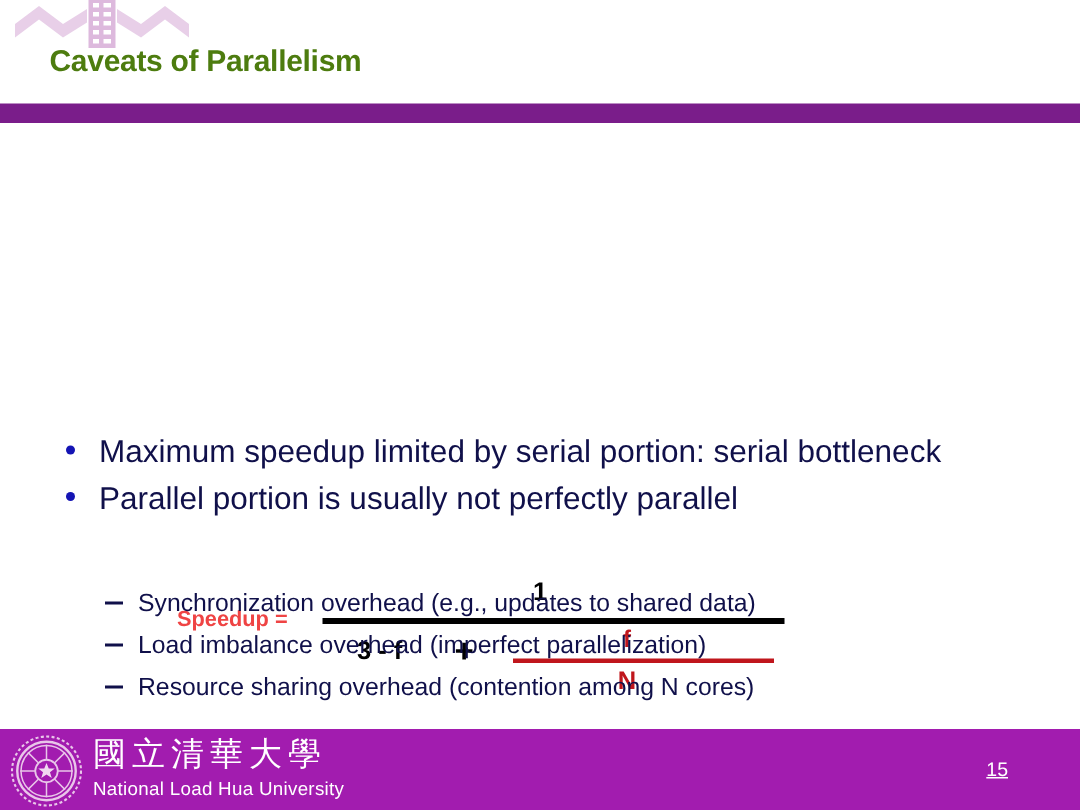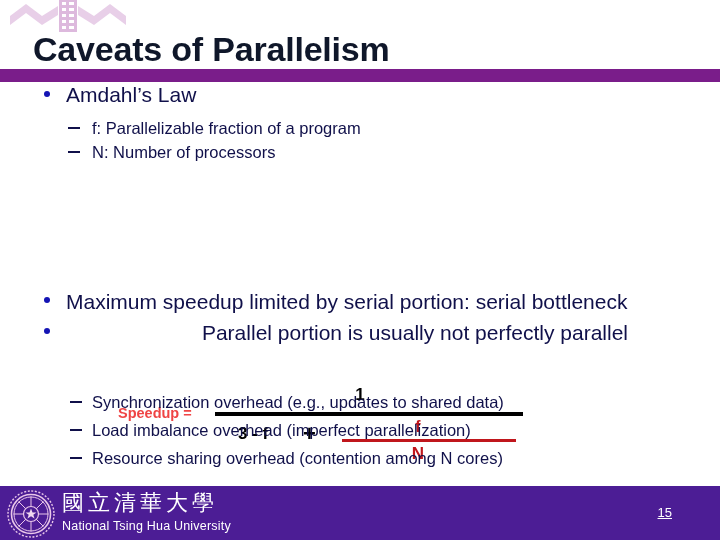--- a/index.html
+++ b/index.html
@@ -31,23 +31,23 @@
     width: 120px;
     height: 46px;
     pointer-events: none;
   }
 
   
   .title {
     position: absolute;
     left: 33px;
     top: 30px;
-    font-size: 34px;
-    font-weight: bold;
-    color: #0f172a;
+    font-size: 20px;
+    font-weight: bold;
+    color: #4d7c0f;
     letter-spacing: -0.2px;
     white-space: nowrap;
   }
 
   .title-rule {
     position: absolute;
     left: 0;
     top: 69px;
     width: 720px;
     height: 13px;
@@ -185,41 +185,41 @@
   }
 
   
   .lower-block {
     position: absolute;
     left: 0;
     top: 288px;
     width: 628px;
   }
   .lower-block .bullet-l1 { font-size: 21px; line-height: 27px; }
-  #lower-b2 { margin-top: 4px; text-align: right; }
+  #lower-b2 { margin-top: 4px; }
 
   .tail-block {
     position: absolute;
     left: 0;
     top: 390px;
     width: 720px;
   }
   .tail-block .bullet-l2 { font-size: 16.5px; line-height: 24px; padding-left: 92px; }
   .tail-block .bullet-l2 .dash { left: 70px; top: 11px; }
   #tail-2 { margin-top: 4px; }
   #tail-3 { margin-top: 4px; }
 
   
   .footer {
     position: absolute;
     left: 0;
     top: 486px;
     width: 720px;
     height: 54px;
-    background: #4c1d95;
+    background: #a21caf;
   }
   .footer-seal {
     position: absolute;
     left: 7px;
     top: 4px;
     width: 48px;
     height: 48px;
   }
   .footer-cn {
     position: absolute;
@@ -268,40 +268,20 @@
       <rect x="52" y="31" width="16" height="3"></rect>
       <rect x="51" y="1" width="3" height="33"></rect>
       <rect x="66" y="1" width="3" height="33"></rect>
       <rect x="58" y="1" width="3" height="33"></rect>
     </g>
   </svg>
 
   <div class="title">Caveats of Parallelism</div>
   <div class="title-rule"></div>
 
-  <div class="content">
-    <div id="amdahl-block">
-
-      <div class="bullet-l1" id="amdahl-l1">
-        <span class="dot"></span>
-        <span>Amdahl’s Law</span>
-      </div>
-
-      <div class="bullet-l2" id="amdahl-sub1">
-        <span class="dash"></span>
-        <span>f: Parallelizable fraction of a program</span>
-      </div>
-
-      <div class="bullet-l2" id="amdahl-sub2">
-        <span class="dash"></span>
-        <span>N: Number of processors</span>
-      </div>
-
-    </div>
-  </div>
 
   <div class="formula">
     <div class="f-speedup-label">Speedup =</div>
     <div class="f-numerator">1</div>
     <div class="f-mainbar"></div>
     <div class="f-oneminusf">3 - f</div>
     <div class="f-plus">+</div>
     <div class="f-sub-num">f</div>
     <div class="f-subbar"></div>
     <div class="f-sub-den">N</div>
@@ -345,17 +325,17 @@
         <line x1="24" y1="31.5" x2="24" y2="41.5"></line>
         <line x1="6.5" y1="24" x2="16.5" y2="24"></line>
         <line x1="31.5" y1="24" x2="41.5" y2="24"></line>
         <line x1="11.6" y1="11.6" x2="18.7" y2="18.7"></line>
         <line x1="29.3" y1="29.3" x2="36.4" y2="36.4"></line>
         <line x1="36.4" y1="11.6" x2="29.3" y2="18.7"></line>
         <line x1="18.7" y1="29.3" x2="11.6" y2="36.4"></line>
       </g>
     </svg>
     <div class="footer-cn">國立清華大學</div>
-    <div class="footer-en">National Tsing Hua University</div>
+    <div class="footer-en">National Load Hua University</div>
     <div class="page-number">15</div>
   </div>
 
 </div>
 
 </body></html>

